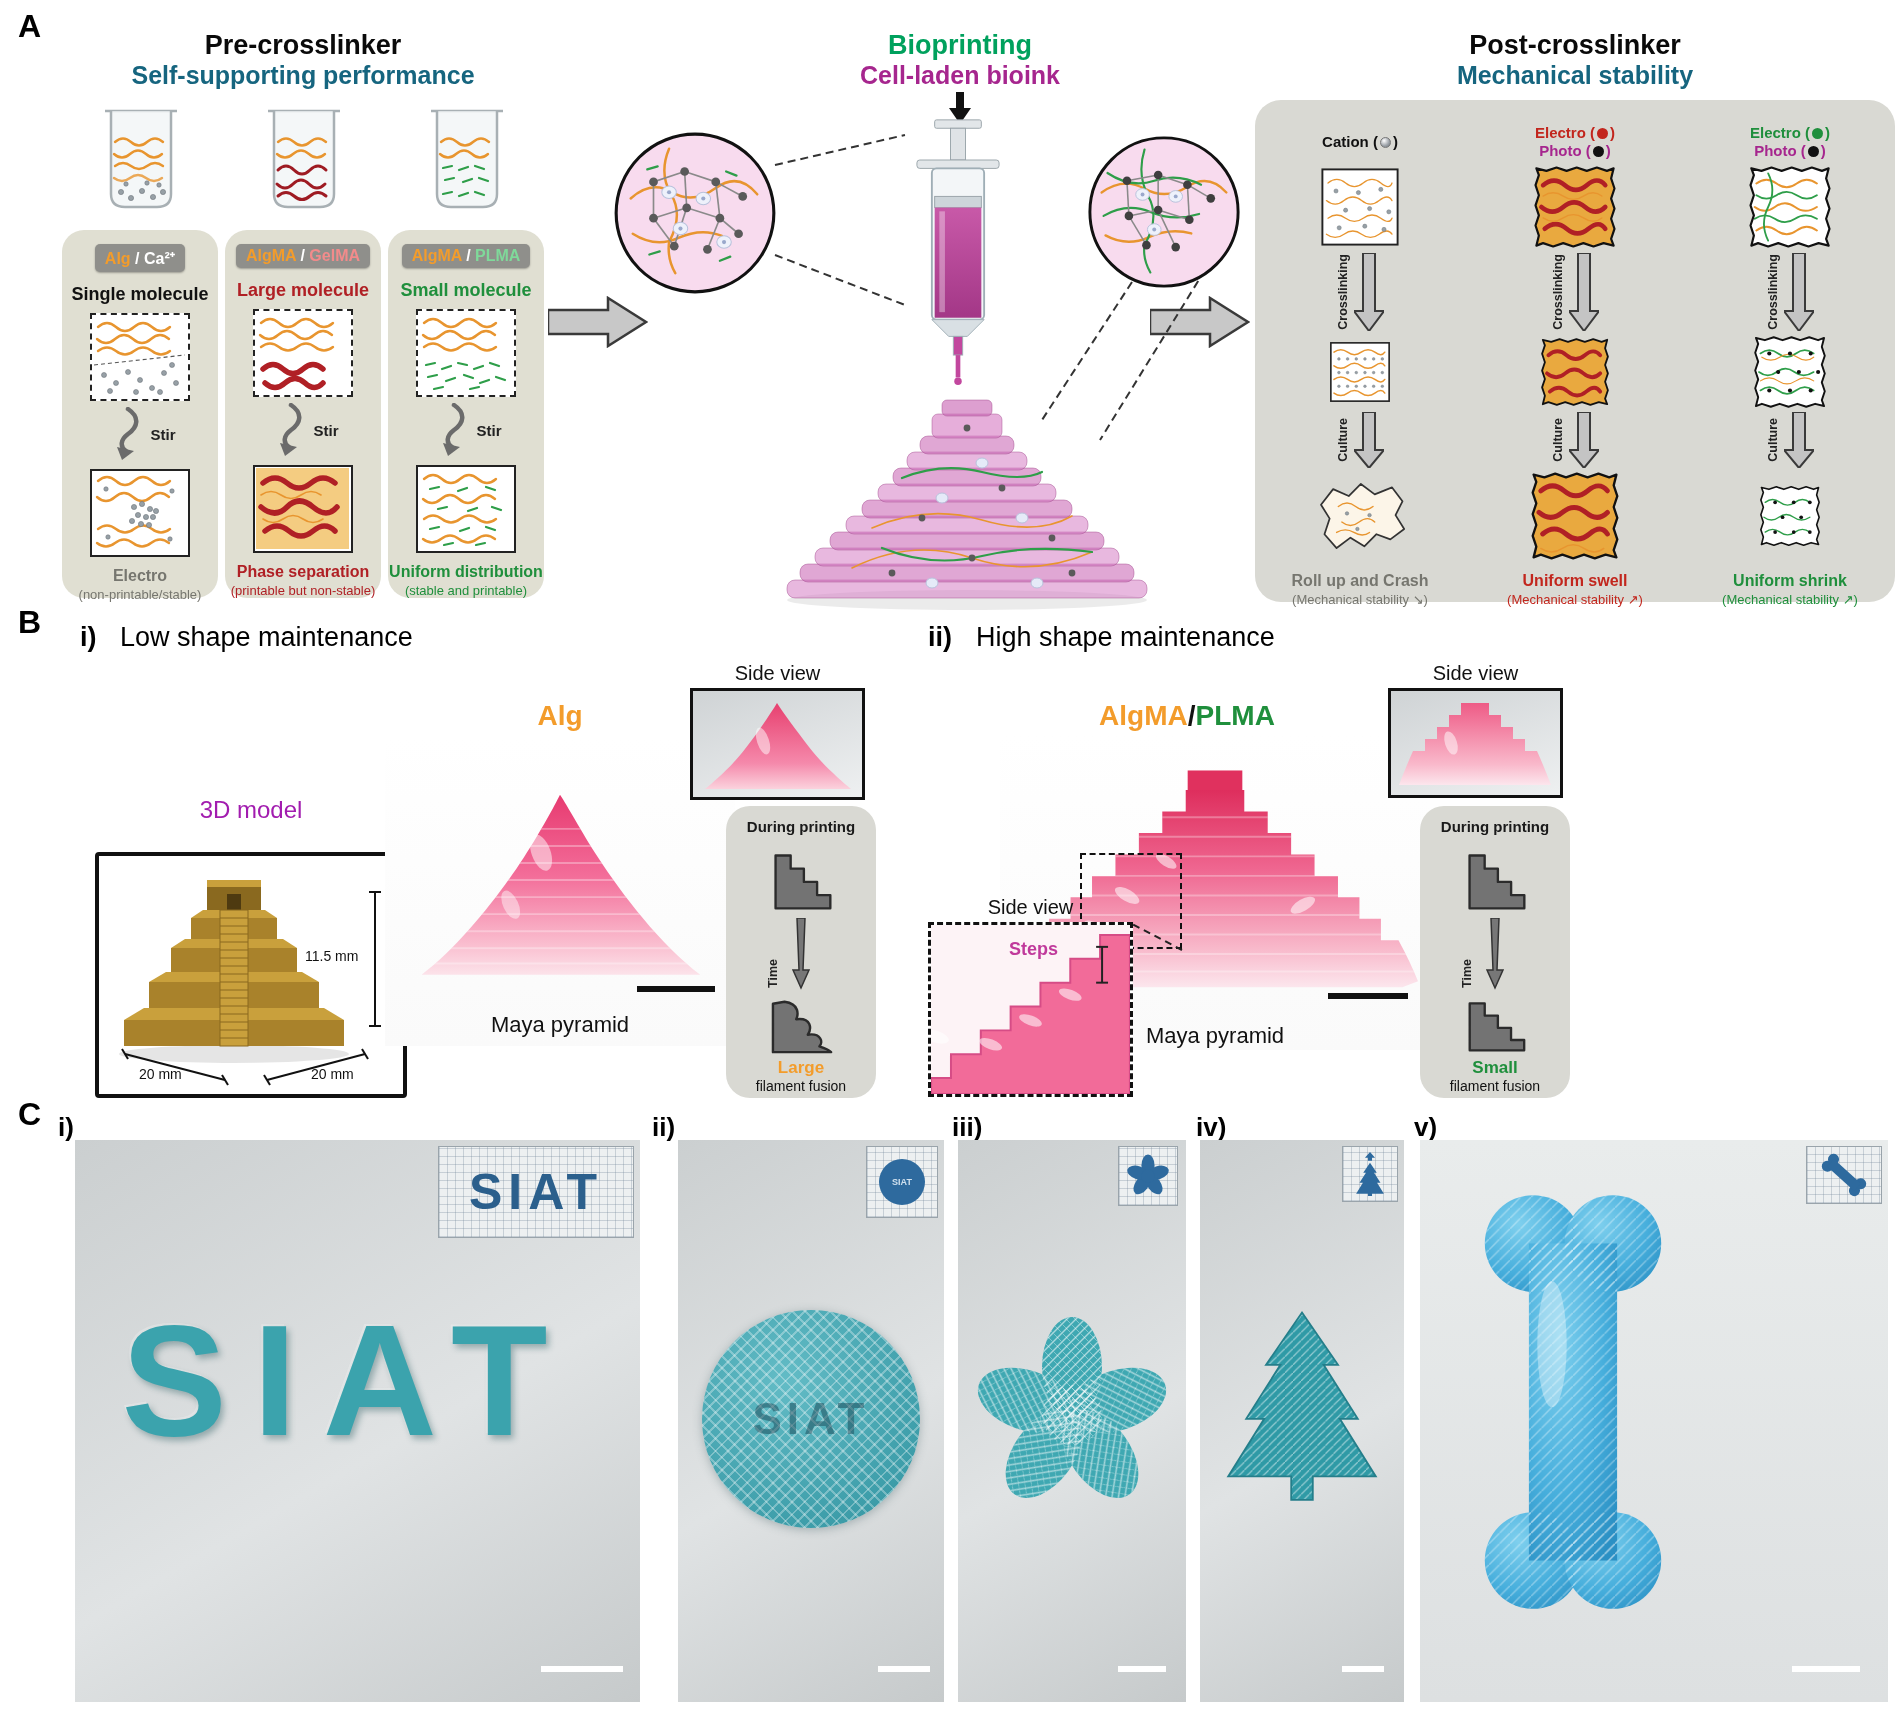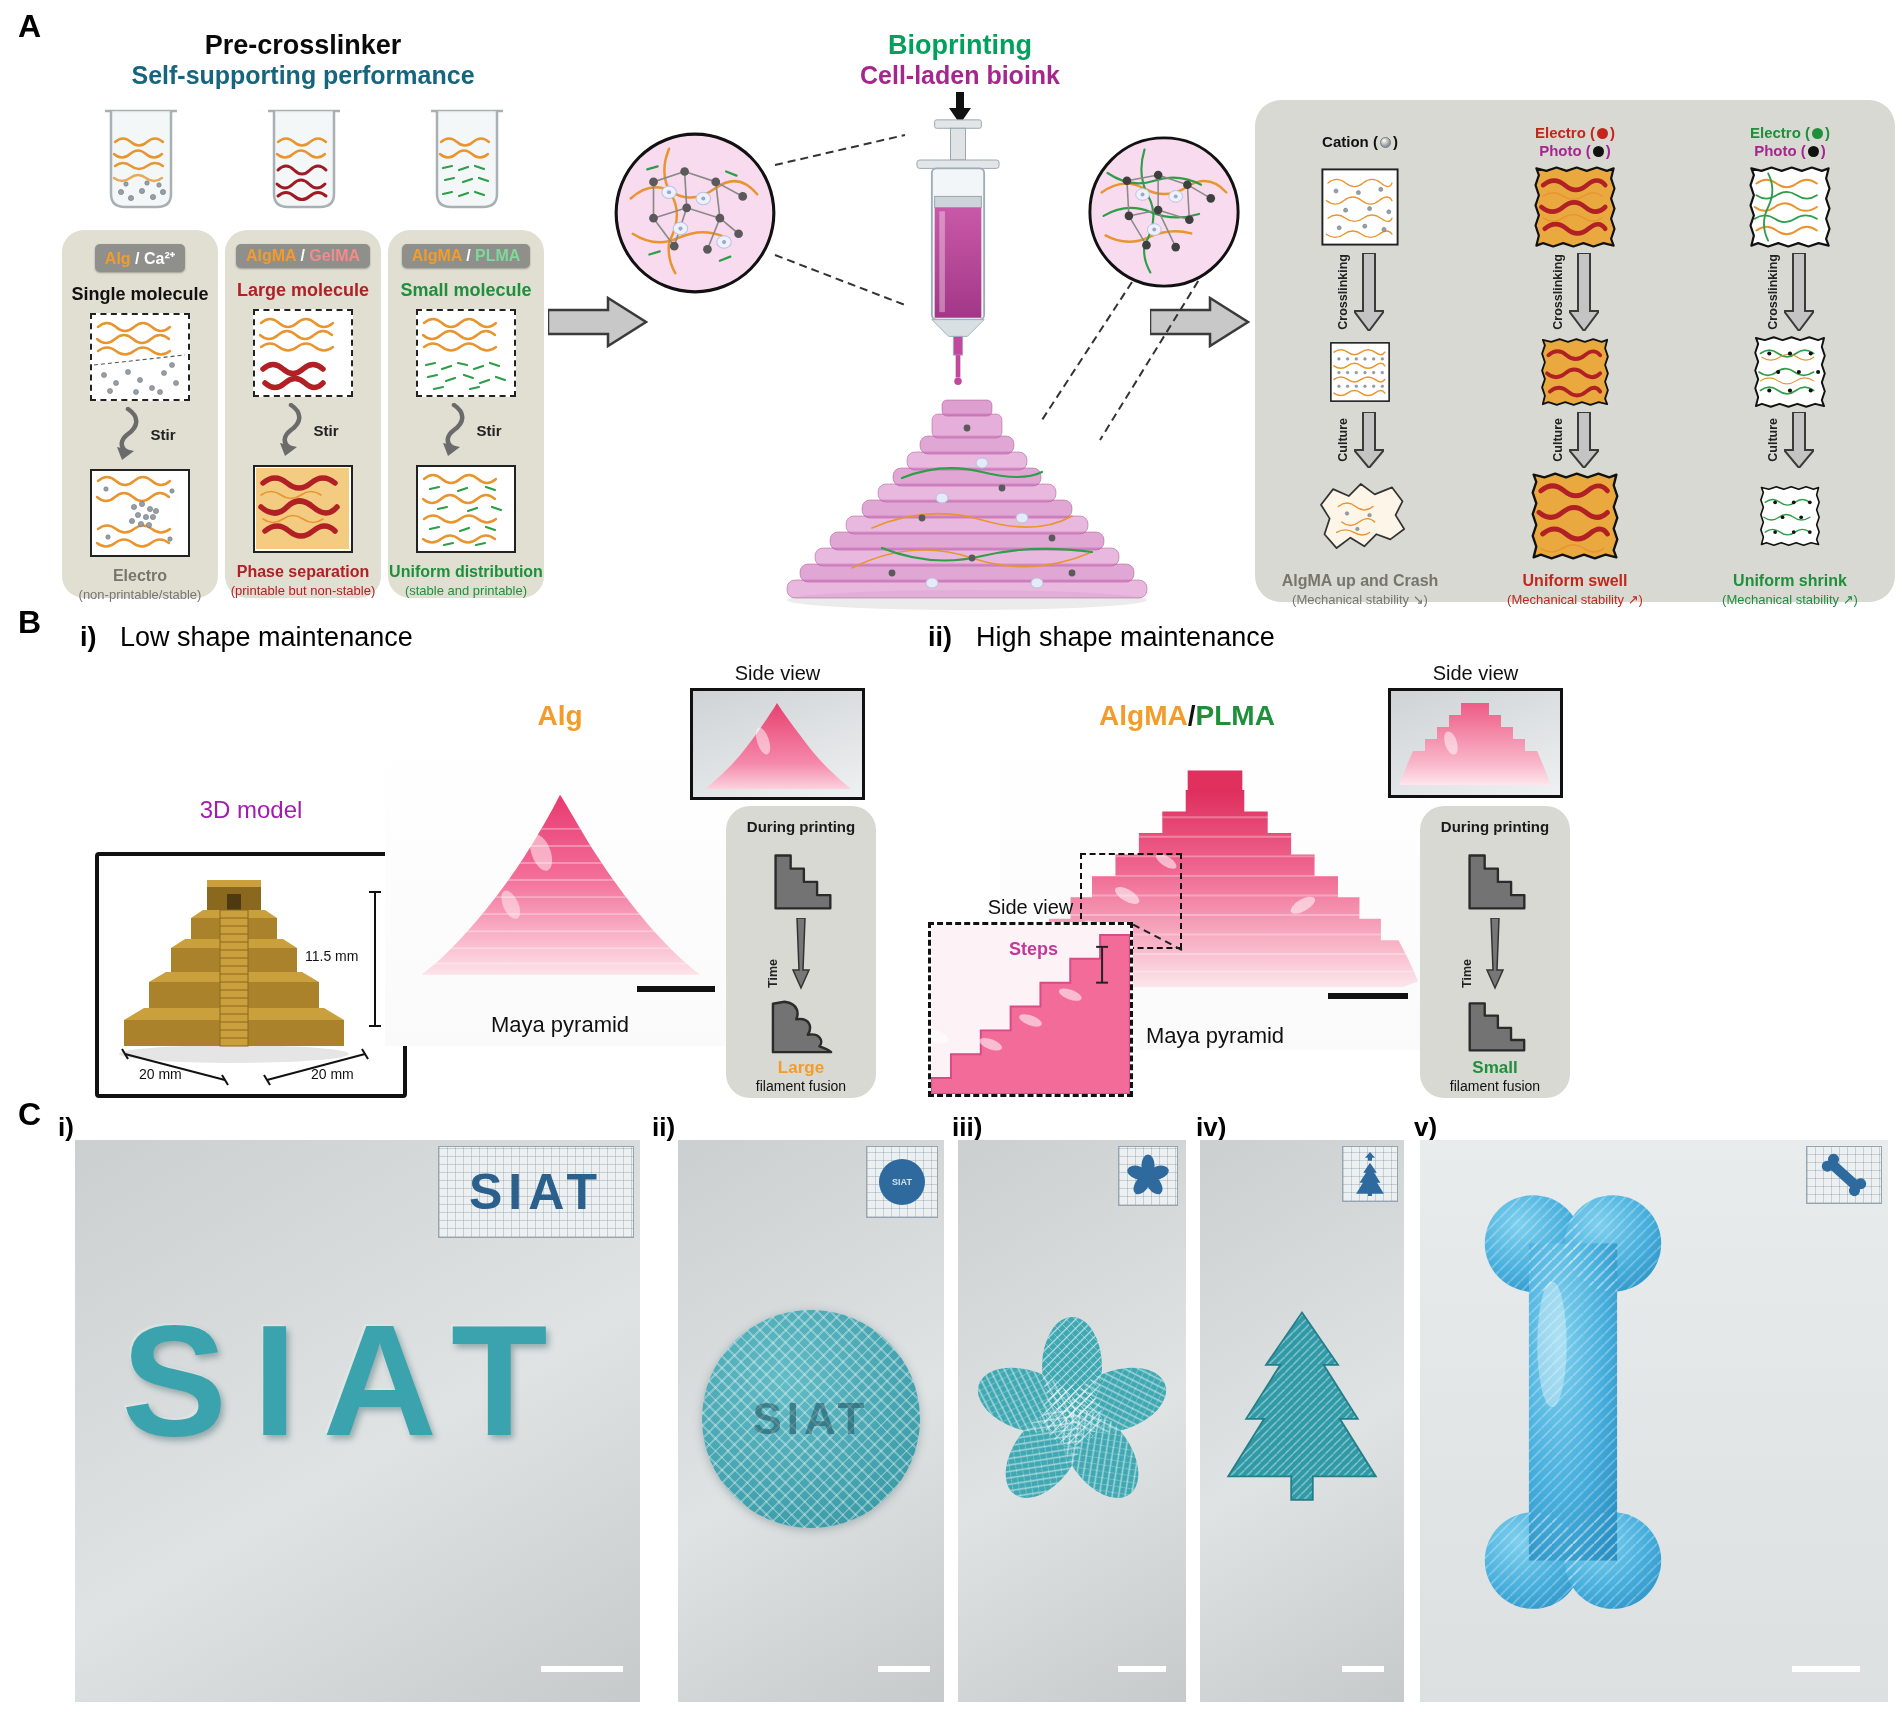--- a/index.html
+++ b/index.html
@@ -455,20 +455,24 @@
       </g>
     <g fill="#E5EAF8" stroke="#B9C2DC">
         <ellipse cx="170" cy="130" rx="6" ry="5"></ellipse>
         <ellipse cx="250" cy="150" rx="6" ry="5"></ellipse>
         <ellipse cx="210" cy="95" rx="6" ry="5"></ellipse>
         <ellipse cx="160" cy="215" rx="6" ry="5"></ellipse>
         <ellipse cx="265" cy="215" rx="6" ry="5"></ellipse>
       </g>
   </svg>
 
+  <div class="abs ctr" style="left:1255px;top:30px;width:640px">
+    <div class="h1">Post-crosslinker</div>
+    <div class="h2 c-teal">Mechanical stability</div>
+  </div>
 
   <div class="abs blob" style="left:1255px;top:100px;width:640px;height:502px"></div>
 
   <div class="abs postcol" style="left:1275px;top:118px">
     <div class="pheader">
       <div class="c-black postcol-header"><span>Cation (</span><span class="dot sphere"></span><span>)</span></div>
     </div>
     <div class="slot" style="height:86px">
       <svg width="80" height="80" viewBox="0 0 100 100">
         <rect x="3" y="3" width="94" height="94" fill="#fff" stroke="#222" stroke-width="2.4"></rect>
@@ -532,21 +536,21 @@
       <svg width="96" height="78" viewBox="0 0 110 90">
         <path d="M10,32 L24,14 42,22 56,8 72,20 92,12 104,28 96,44 106,60 90,72 74,66 60,80 44,70 28,82 14,66 20,48 Z" fill="#FCF5E8" stroke="#333" stroke-width="2" stroke-linejoin="round"></path>
         <path d="M30,34 q10,-8 20,0 t20,0" class="sq-o-thin"></path>
         <path d="M34,52 q10,8 20,0 t18,0" class="sq-o-thin"></path>
         <path d="M28,64 q10,-6 20,0 t18,0" class="sq-o-thin"></path>
         <circle cx="40" cy="42" r="2" class="dotg"></circle>
           <circle cx="66" cy="44" r="2" class="dotg"></circle>
           <circle cx="52" cy="60" r="2" class="dotg"></circle>
       </svg>
     </div>
-    <div class="result c-gray">AlgMA up and Crash</div>
+    <div class="result c-gray">Roll up and Crash</div>
     <div class="rnote c-gray">(Mechanical stability ↘)</div>
   </div>
 
   <div class="abs postcol" style="left:1490px;top:118px">
     <div class="pheader">
       <div class="c-red postcol-header"><span>Electro (</span><span class="dot red"></span><span>)</span></div>
       <div class="c-mag postcol-header"><span>Photo (</span><span class="dot black"></span><span>)</span></div>
     </div>
     <div class="slot" style="height:86px">
       <svg width="84" height="84" viewBox="0 0 100 100">

